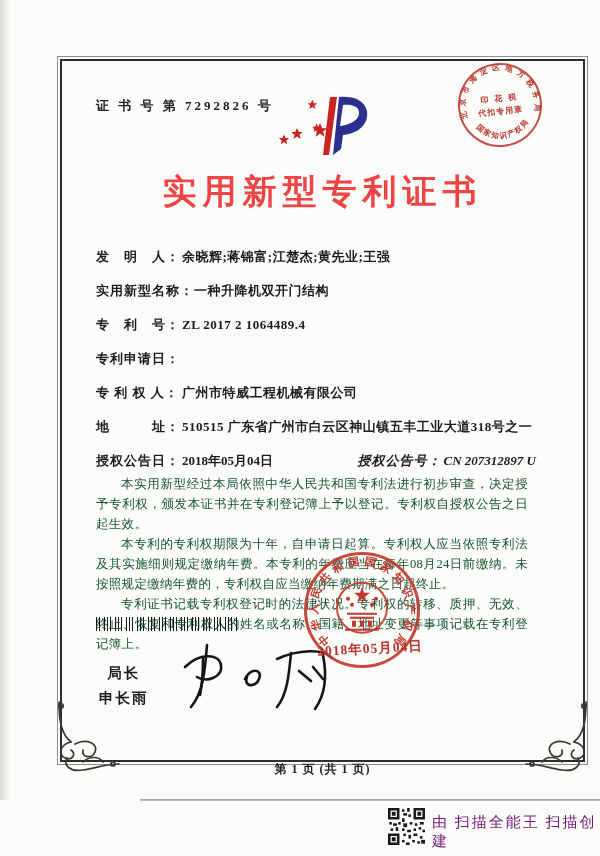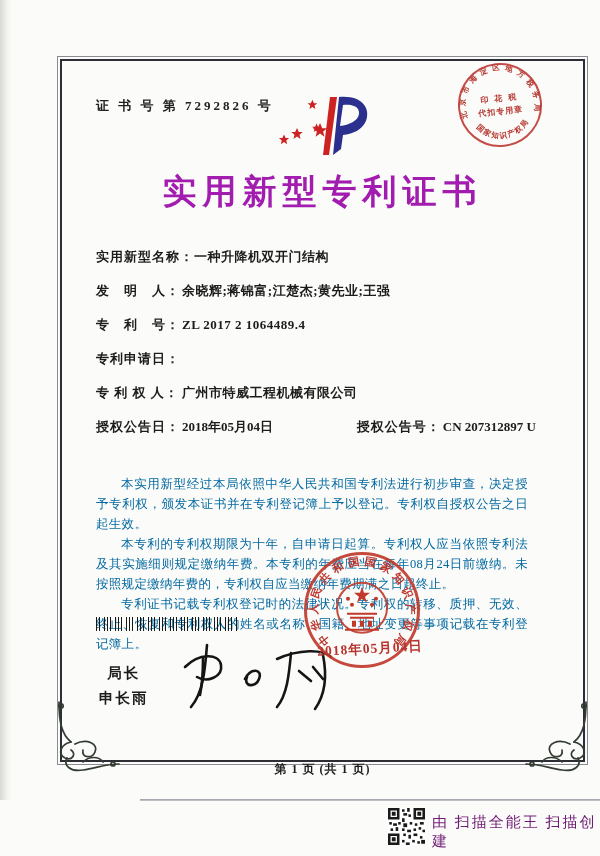--- a/index.html
+++ b/index.html
@@ -21,33 +21,33 @@
     border:1px solid #8a8a92; background:transparent; }
   .frame::before { content:''; position:absolute; inset:2px; border:2px solid #2d2d36; }
 
   .cert-number { position:absolute; left:38px; top:40px; font-size:13px; font-weight:600;
     letter-spacing:3px; color:#222; }
 
   
   .logo { position:absolute; left:50%; top:36px; transform:translateX(-50%); width:96px; height:66px; }
 
   .title { position:absolute; left:0; right:0; top:112px; text-align:center;
-    font-size:34px; font-weight:700; letter-spacing:6px; color:#a21caf; }
+    font-size:34px; font-weight:700; letter-spacing:6px; color:#ef4444; }
 
   
   .fields { position:absolute; left:38px; top:190px; width:440px; font-size:13px; font-weight:600; }
   .frow { display:flex; align-items:flex-start; margin-bottom:15px; line-height:19px; }
   .frow .lbl { flex:0 0 86px; white-space:nowrap; letter-spacing:1px; }
   .frow .val { flex:1; letter-spacing:0.5px; }
   .grant-row { display:flex; }
-  .grant-right { margin-left:auto; display:flex; }
+  .grant-right { margin-left:auto; display:flex;font-style:italic; }
 
   
   .paras { position:absolute; left:38px; top:417px; width:432px;
-    font-size:12.5px; line-height:20px; text-align:justify; color:#0369a1; letter-spacing:0.3px; }
+    font-size:12.5px; line-height:20px; text-align:justify; color:#14532d; letter-spacing:0.3px; }
   .paras p { text-indent:2em; }
 
   .barcode { position:absolute; left:38px; top:560px; width:141px; height:14px;
     background:
       repeating-linear-gradient(90deg,#181818 0 1.5px,rgba(0,0,0,0) 1.5px 3px,
         #181818 3px 4.5px,rgba(0,0,0,0) 4.5px 8px,
         #181818 8px 8.8px,rgba(0,0,0,0) 8.8px 11px); }
 
   .director { position:absolute; left:41px; top:604px; font-size:14.5px; font-weight:700;
     line-height:25px; letter-spacing:2px;text-align:center; }
@@ -108,37 +108,41 @@
     <use href="#star" x="52" y="44" transform="scale(0.8)"></use>
     <polygon points="55,4 62,4 54,62 48,62" fill="#cc2222"></polygon>
     <path d="M64,4 C86,2 94,14 92,24 C90,36 78,41 68,42 L66,56 L58,62 L64,4 Z
              M68,12 L65,33 C74,32 83,28 84,21 C85,13 76,11 68,12 Z" fill="#2b2f8e"></path>
   </svg>
 
   <div class="title">实用新型专利证书</div>
 
   <div class="fields">
     <div class="frow">
+      <span class="lbl">发　明　人：</span>
+      <span class="val">余晓辉;蒋锦富;江楚杰;黄先业;王强</span>
+    </div>
+    <div class="frow">
       <span class="lbl">实用新型名称：</span>
       <span class="val">一种升降机双开门结构</span>
     </div>
     <div class="frow">
-      <span class="lbl">发　明　人：</span>
-      <span class="val">余晓辉;蒋锦富;江楚杰;黄先业;王强</span>
-    </div>
-    <div class="frow">
       <span class="lbl">专　利　号：</span>
       <span class="val">ZL 2017 2 1064489.4</span>
     </div>
     <div class="frow">
       <span class="lbl">专利申请日：</span>
     </div>
     <div class="frow">
       <span class="lbl">专 利 权 人：</span>
       <span class="val">广州市特威工程机械有限公司</span>
+    </div>
+    <div class="frow">
+      <span class="lbl">地　　　址：</span>
+      <span class="val">510515 广东省广州市白云区神山镇五丰工业大道318号之一</span>
     </div>
     <div class="frow grant-row">
       <span class="lbl">授权公告日：</span>
       <span>2018年05月04日</span>
       <span class="grant-right">
         <span class="lbl">授权公告号：</span>
         <span>CN 207312897 U</span>
       </span>
     </div>
   </div>

